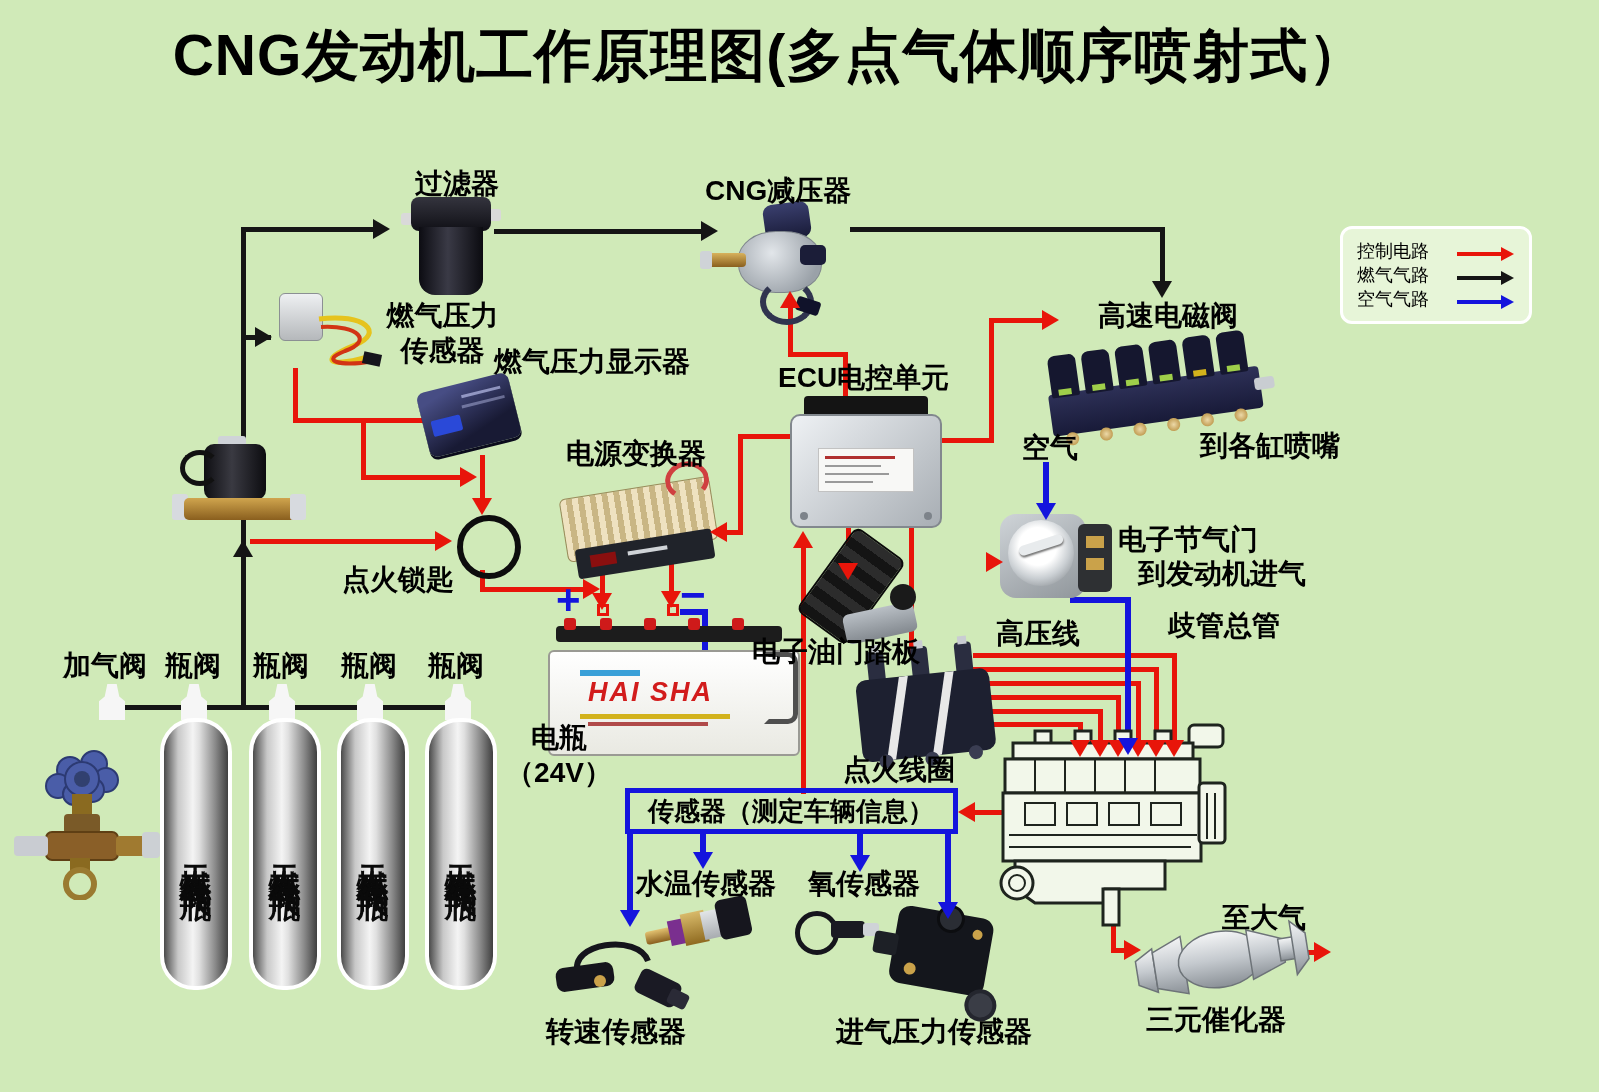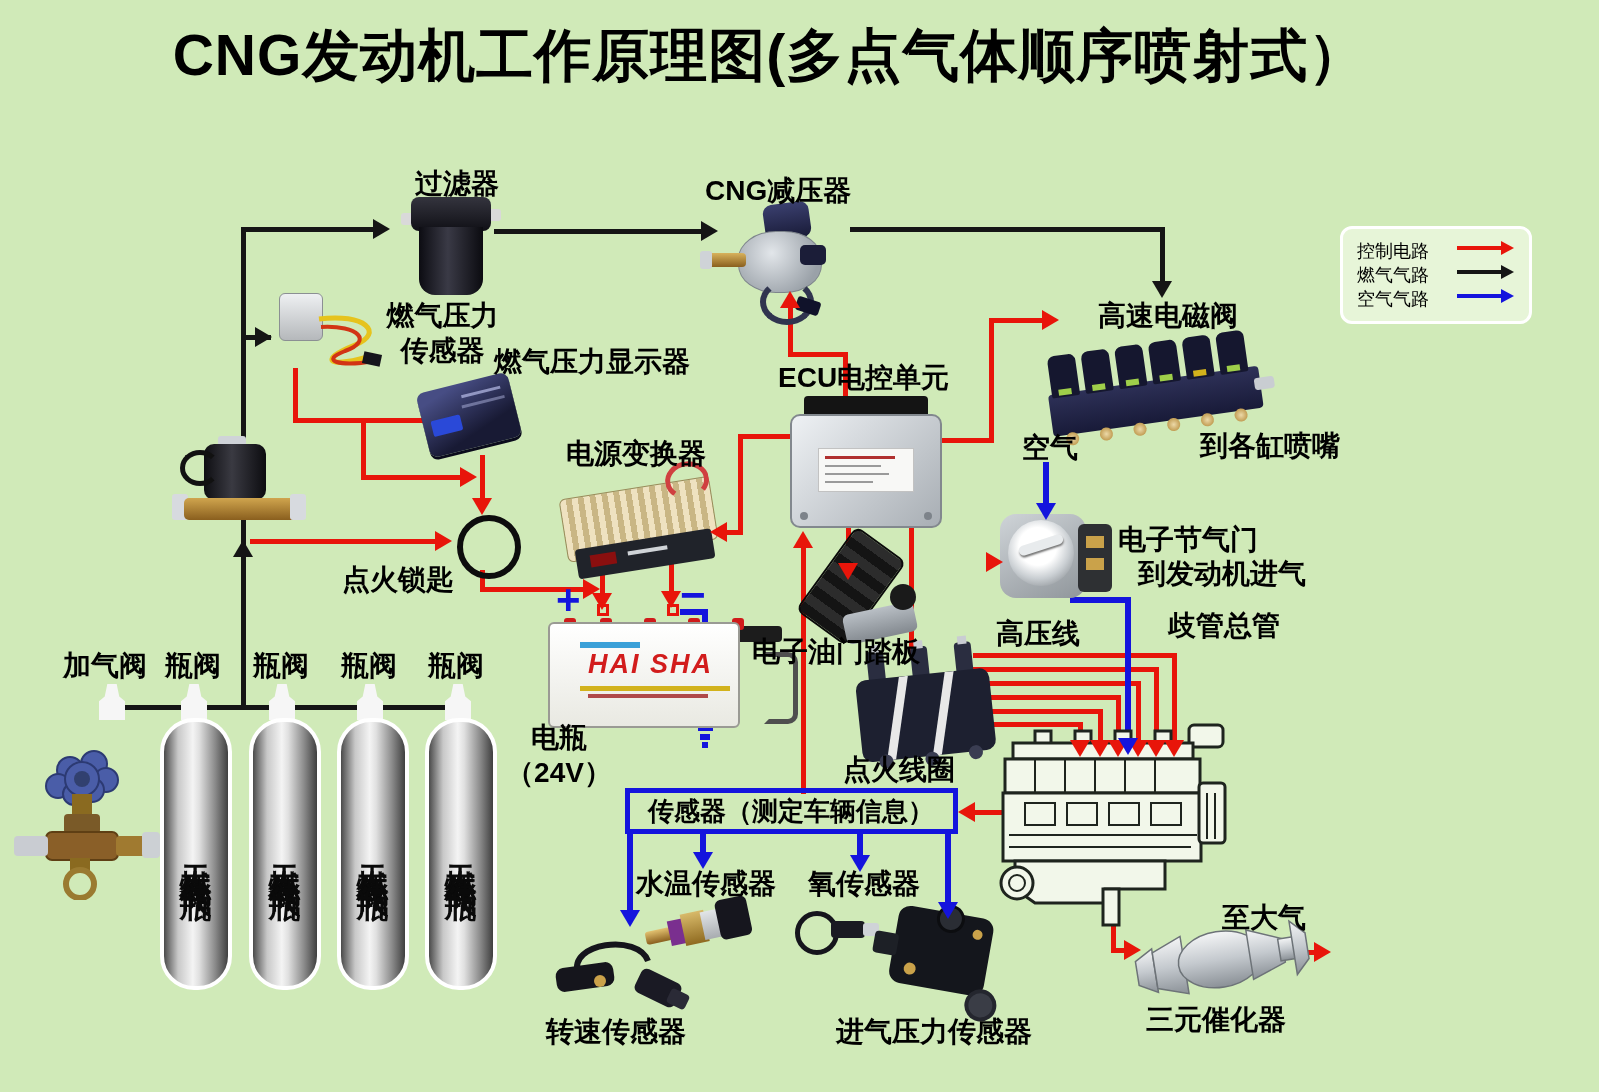--- a/index.html
+++ b/index.html
@@ -16,21 +16,21 @@
   .arr.l{border-top:10px solid transparent;border-bottom:10px solid transparent;border-right:17px solid currentColor}
   .arr.u{border-left:10px solid transparent;border-right:10px solid transparent;border-bottom:17px solid currentColor}
   .arr.d{border-left:10px solid transparent;border-right:10px solid transparent;border-top:17px solid currentColor}
   .c-red{color:#e8150a}.c-blk{color:#151515}.c-blu{color:#1414dd}
   
   .lb{position:absolute;font-weight:700;font-size:28px;line-height:1.25;color:#000;white-space:nowrap}
   .lb.ctr{text-align:center;white-space:normal}
   .title{position:absolute;left:0;right:0;top:18px;text-align:center;font-size:57px;font-weight:900;letter-spacing:1px;padding-right:60px;color:#000}
   
   .legend{position:absolute;left:1340px;top:226px;width:192px;height:98px;background:#e7f5d8;border:3px solid #fff;border-radius:12px;box-sizing:border-box;padding:10px 14px;display:flex;flex-direction:column;justify-content:space-between}
-  .lg-row{display:flex;align-items:flex-start;justify-content:space-between;font-size:18px;font-weight:500}
+  .lg-row{display:flex;align-items:flex-end;justify-content:space-between;font-size:18px;font-weight:500}
   .lg-arrow{position:relative;width:58px;height:18px}
   .lg-arrow i{position:absolute;left:0;top:7px;width:44px;height:4px;background:currentColor}
   .lg-arrow b{position:absolute;left:44px;top:2px;width:0;height:0;border-top:7px solid transparent;border-bottom:7px solid transparent;border-left:13px solid currentColor}
   
   .cyl{position:absolute;width:64px;height:264px;top:718px;border:4px solid #fff;border-radius:34px;background:linear-gradient(90deg,#4a4a4a 0%,#c8c8c8 22%,#f4f4f4 45%,#e0e0e0 55%,#8a8a8a 80%,#3f3f3f 100%);display:flex;align-items:center;justify-content:center}
   .cyl span{writing-mode:vertical-rl;text-orientation:upright;font-size:32px;font-weight:900;letter-spacing:5px;color:#0a0a0a;line-height:1}
   .stem{position:absolute;width:26px;height:36px;top:684px;background:#f6f6f6;clip-path:polygon(32% 0,68% 0,78% 35%,100% 48%,100% 100%,0 100%,0 48%,22% 35%)}
   
   .keycircle{position:absolute;left:457px;top:515px;width:52px;height:52px;border:6px solid #0d0d0d;border-radius:50%}
   
@@ -177,21 +177,21 @@
   </div>
 
   
   <div class="cmp" style="left:548px;top:618px;width:245px;height:130px">
     <div style="position:absolute;left:8px;top:8px;width:226px;height:16px;background:#1c1c1c;border-radius:4px"></div>
     <div style="position:absolute;left:16px;top:0;width:12px;height:12px;background:#cf1a1a;border-radius:3px"></div>
     <div style="position:absolute;left:52px;top:0;width:12px;height:12px;background:#cf1a1a;border-radius:3px"></div>
     <div style="position:absolute;left:96px;top:0;width:12px;height:12px;background:#cf1a1a;border-radius:3px"></div>
     <div style="position:absolute;left:140px;top:0;width:12px;height:12px;background:#cf1a1a;border-radius:3px"></div>
     <div style="position:absolute;left:184px;top:0;width:12px;height:12px;background:#cf1a1a;border-radius:3px"></div>
-    <div style="position:absolute;left:0;top:4px;width:192px;height:106px;background:linear-gradient(#ffffff,#e9e9e2);border:2px solid #9a9a94;border-radius:6px;box-sizing:border-box">
+    <div style="position:absolute;left:0;top:32px;width:252px;height:106px;background:linear-gradient(#ffffff,#e9e9e2);border:2px solid #9a9a94;border-radius:6px;box-sizing:border-box">
       <div style="position:absolute;left:30px;top:18px;width:60px;height:6px;background:#3aa0d8"></div>
       <div style="position:absolute;left:30px;top:62px;width:150px;height:5px;background:#d2b21c"></div>
       <div class="lb" style="left:38px;top:24px;font-size:27px;font-style:italic;color:#d21c1c;letter-spacing:2px">HAI SHA</div>
       <div style="position:absolute;left:38px;top:70px;width:120px;height:4px;background:#b04a4a"></div>
     </div>
     <div style="position:absolute;left:216px;top:34px;width:24px;height:62px;border:5px solid #4f4f4f;border-left-color:transparent;border-radius:0 10px 10px 0"></div>
   </div>
 
   
   <div class="keycircle"></div>

